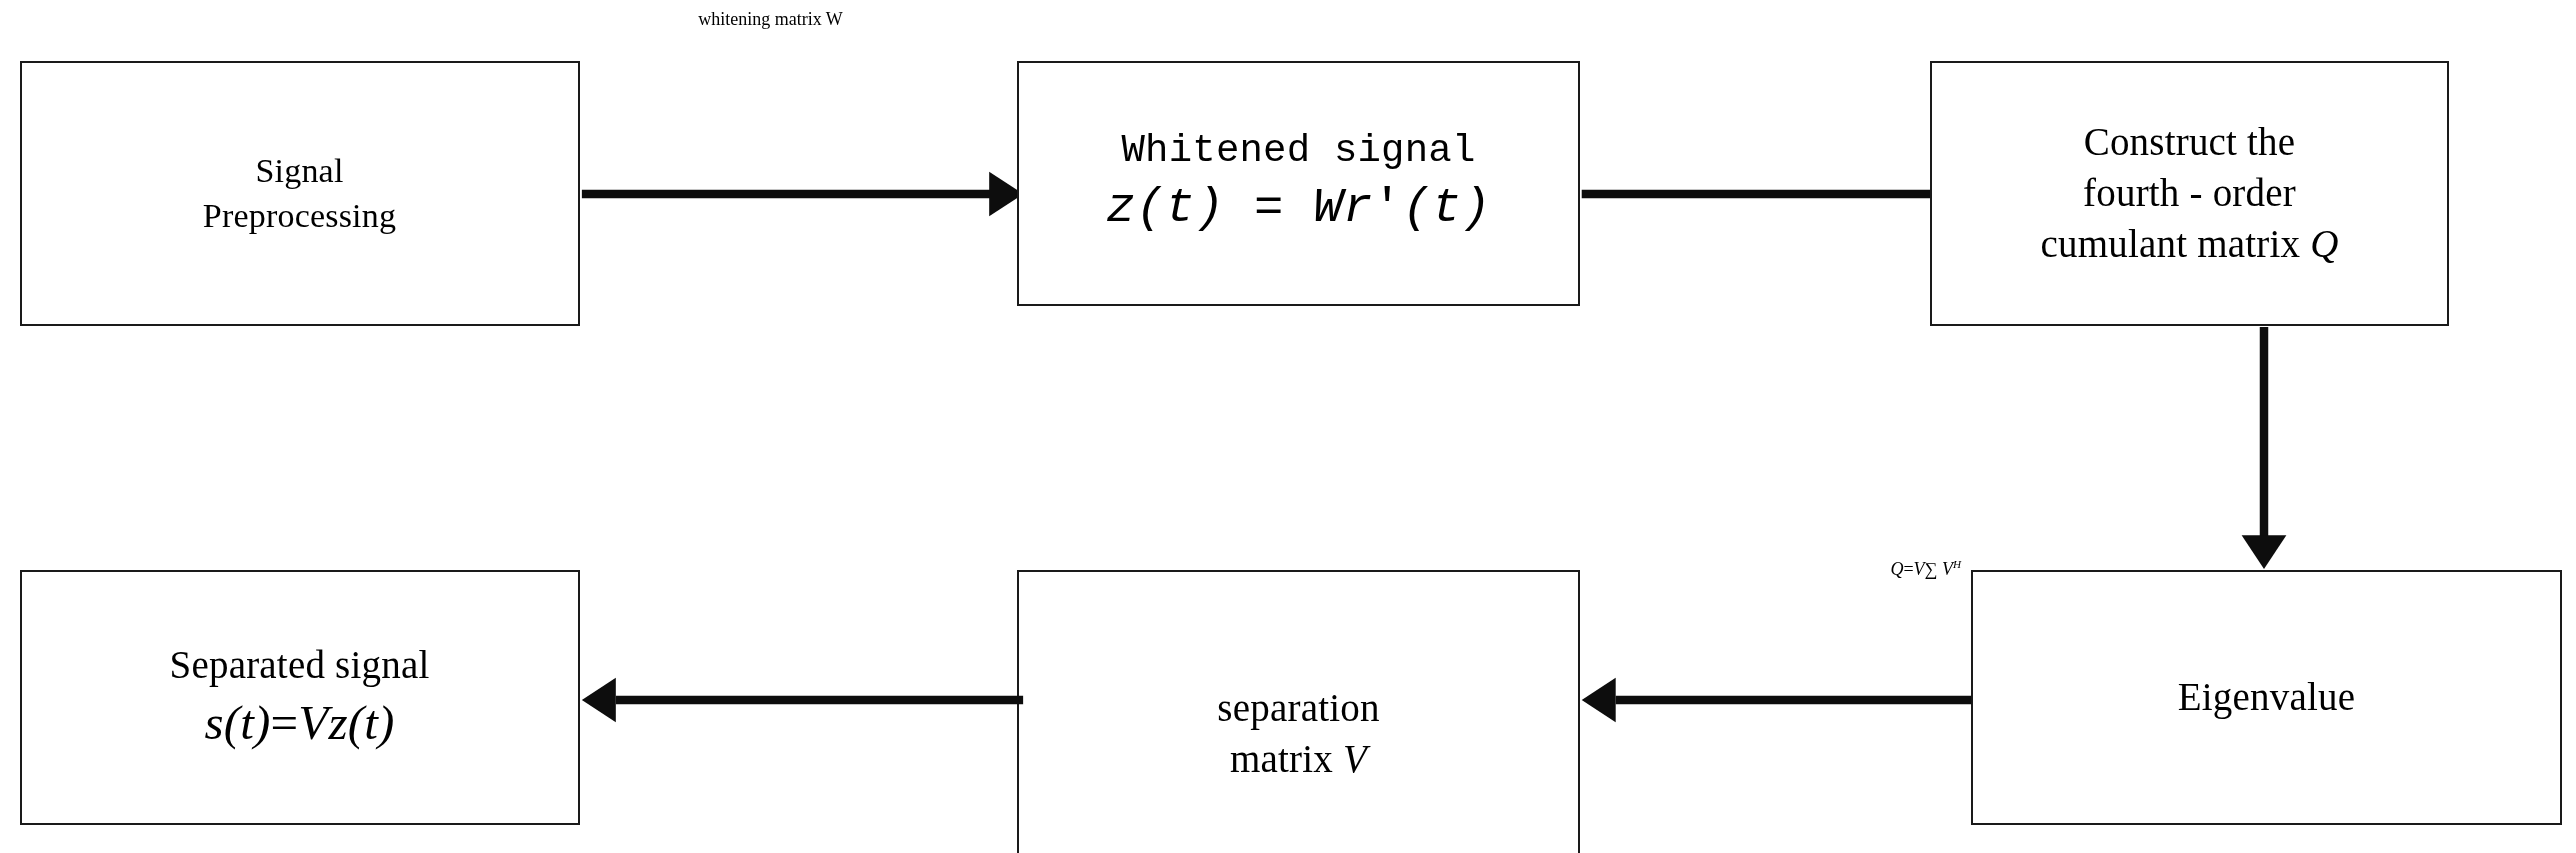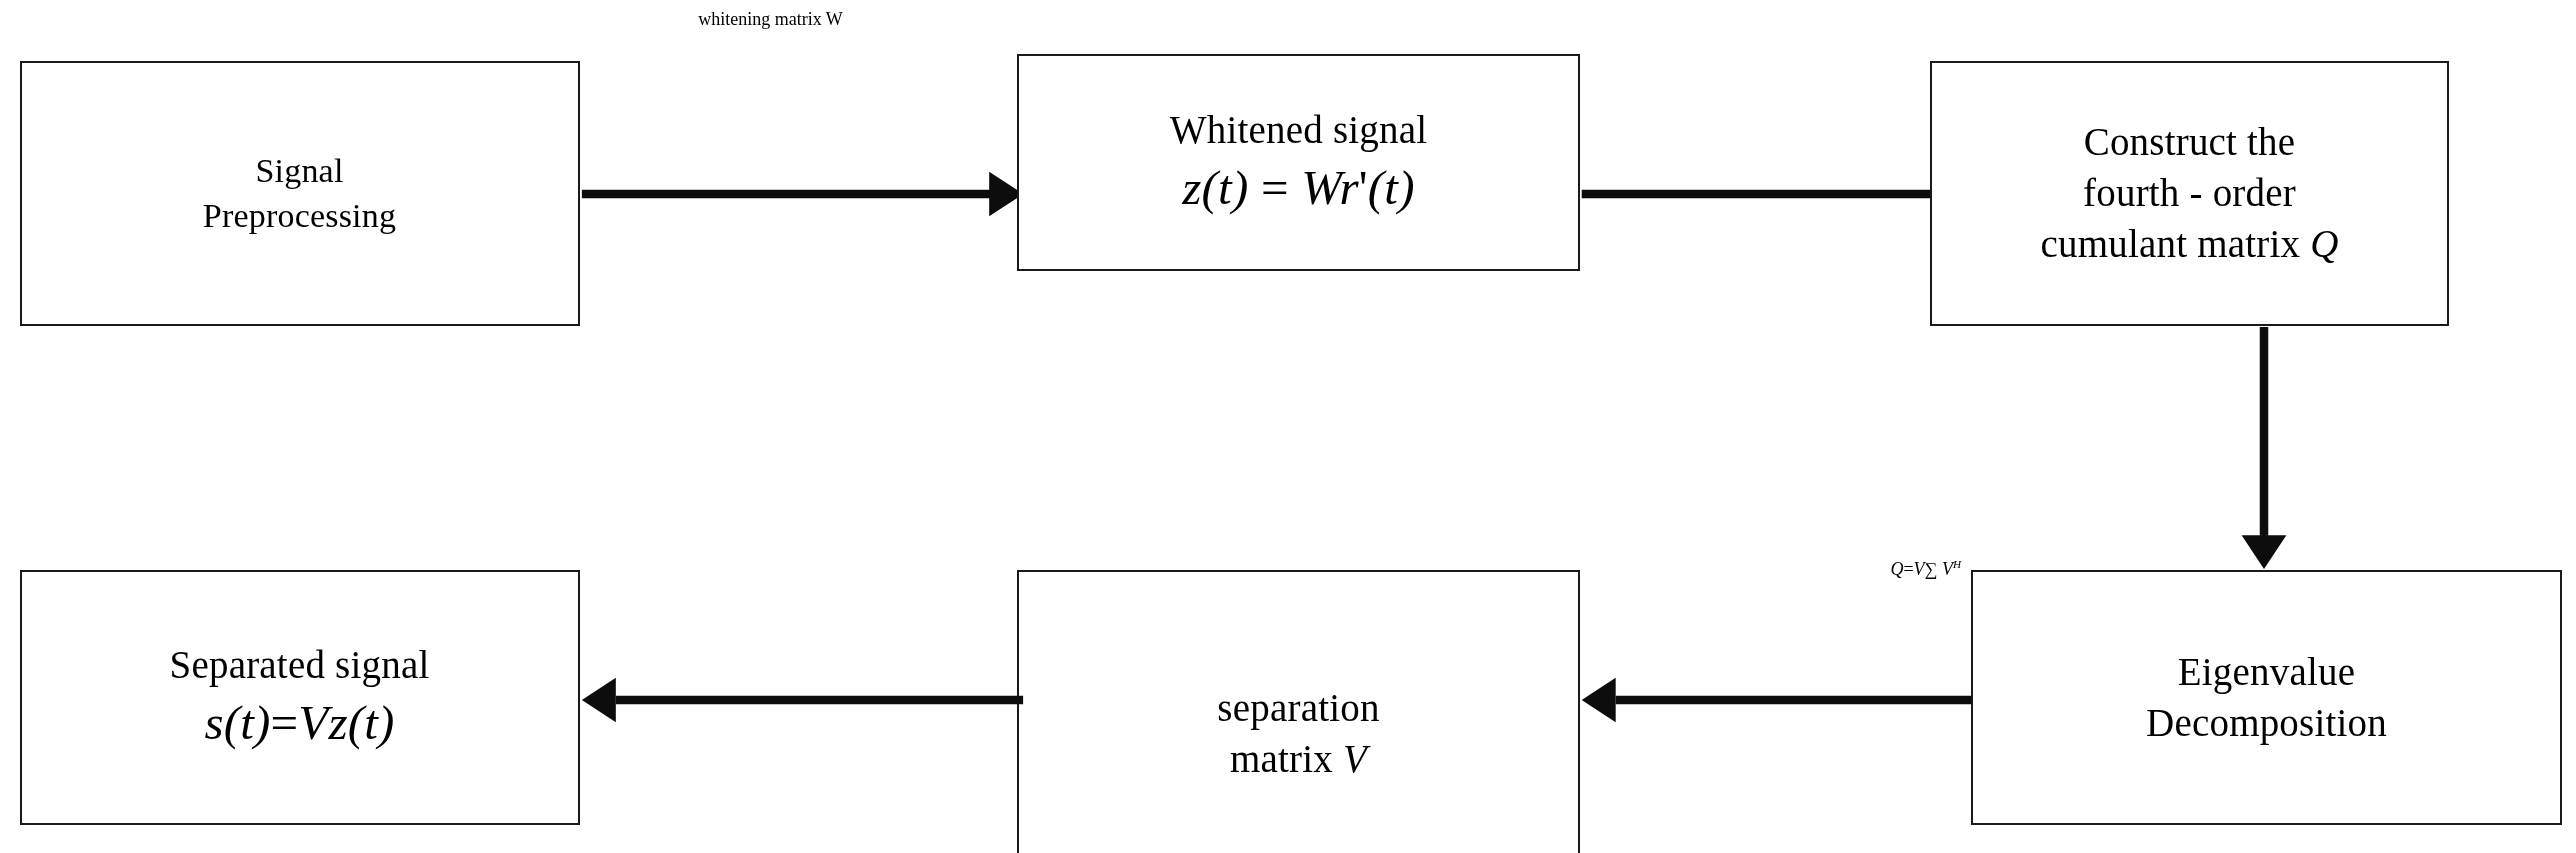--- a/index.html
+++ b/index.html
@@ -80,21 +80,21 @@
     <span class="ln">matrix W</span>
   </div>
 
   <div class="conn" style="left:580px; top:167px; width:445px; height:54px;">
     <svg width="445" height="54" viewBox="0 0 572 70">
       <line x1="0" y1="35" x2="530" y2="35" stroke="#0d0d0d" stroke-width="11"></line>
       <polygon points="528,6 572,35 528,64" fill="#0d0d0d"></polygon>
     </svg>
   </div>
 
-  <div class="node" style="left:1017px; top:54px; width:563px; height:217px;">
+  <div class="node" style="left:1017px; top:61px; width:563px; height:245px;font-family:Liberation Mono, monospace;">
     <span class="ln t-mid">Whitened signal</span>
     <span class="ln t-form">
       <span>z</span><span>(t)</span><span class="up"> = </span><span>Wr</span><span class="up">'</span><span>(t)</span>
     </span>
   </div>
 
   <div class="conn" style="left:1580px; top:167px; width:393px; height:54px;">
     <svg width="393" height="54" viewBox="0 0 505 70">
       <line x1="0" y1="35" x2="463" y2="35" stroke="#0d0d0d" stroke-width="11"></line>
       <polygon points="461,6 505,35 461,64" fill="#0d0d0d"></polygon>
@@ -111,21 +111,20 @@
 
   <div class="conn" style="left:2237px; top:326px; width:54px; height:244px;">
     <svg width="54" height="244" viewBox="0 0 70 314">
       <line x1="35" y1="0" x2="35" y2="272" stroke="#0d0d0d" stroke-width="11"></line>
       <polygon points="6,270 64,270 35,314" fill="#0d0d0d"></polygon>
     </svg>
   </div>
 
   <div class="node" style="left:1971px; top:570px; width:591px; height:255px;">
     <span class="ln t-mid">Eigenvalue</span>
-    <span class="ln t-mid">Decomposition</span>
   </div>
 
   <div class="edge-label t-small" style="left:1650px; top:559px; width:311px; font-style:italic;text-align:right;">
     <span class="ln">
       <span>Q</span><span class="up">=</span><span>V</span><span class="up">∑ </span><span>V</span><sup class="h">H</sup>
     </span>
   </div>
 
   <div class="conn" style="left:1580px; top:673px; width:393px; height:54px;">
     <svg width="393" height="54" viewBox="0 0 505 70">

